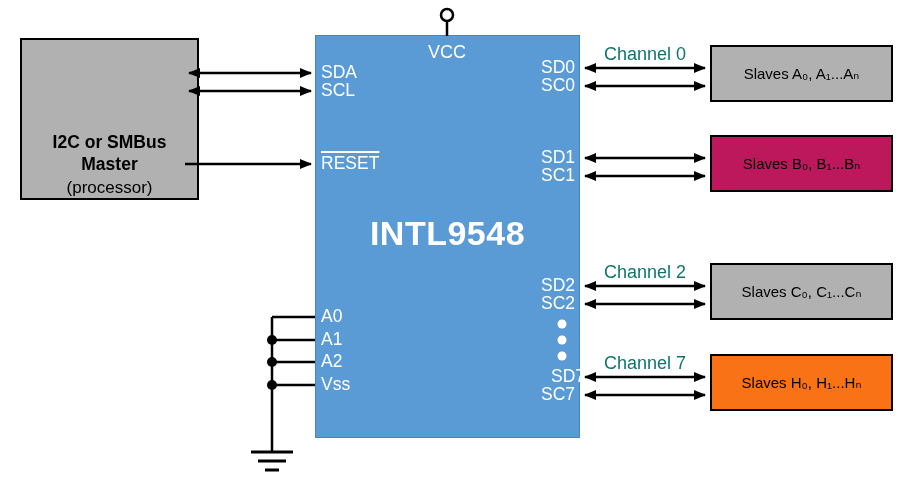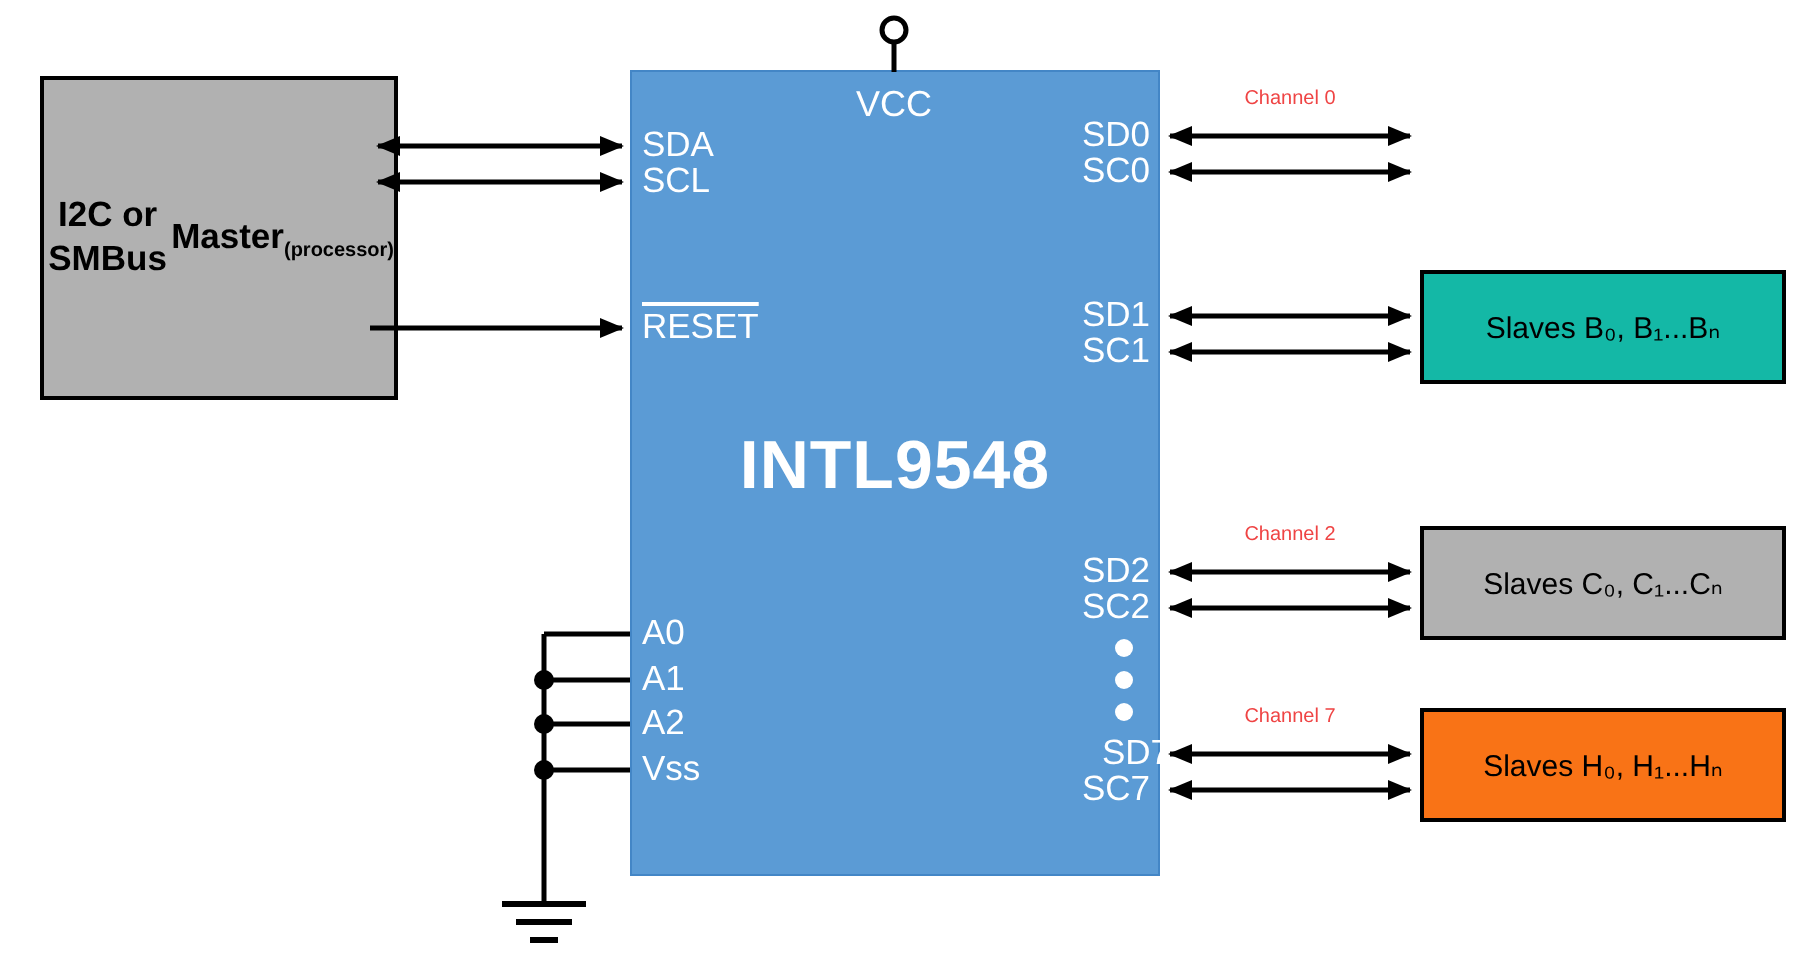--- a/index.html
+++ b/index.html
@@ -4,37 +4,37 @@
 <style>
   * { margin:0; padding:0; box-sizing:border-box; }
   html,body { background:#ffffff; }
   body { font-family:"Liberation Sans","DejaVu Sans",sans-serif; }
   .stage { position:relative; width:909px; height:487px; background:#fff; overflow:hidden; }
   .abs { position:absolute; }
 
   .master-box {
     left:20px; top:38px; width:179px; height:162px;
     border:2.5px solid #000;
-    display:flex; flex-direction:row; align-items:center; justify-content:flex-end;
+    display:flex; flex-direction:column; align-items:center; justify-content:flex-end;
     text-align:center;
   }
   .master-line { font-weight:bold; font-size:17.5px; line-height:1.25; color:#000; }
-  .master-sub  { font-weight:bold; font-size:10px; color:#000; margin-top:12px; }
+  .master-sub  { font-weight:normal; font-size:17px; color:#000; margin-top:2px; }
 
   .chip-box { left:315px; top:35px; width:265px; height:403px; border:1.5px solid #4386c6; }
   .chip-title {
     left:315px; top:214px; width:265px; text-align:center;
     color:#fff; font-size:34px; font-weight:bold; letter-spacing:0.5px;
   }
   .pin { color:#fff; font-size:17.5px; line-height:21px; white-space:nowrap; }
   .pin-right { text-align:right; }
   .vcc-label { left:415px; top:42px; width:64px; text-align:center; color:#fff; font-size:18px; }
   .overline { text-decoration:overline; text-decoration-thickness:2px; }
 
-  .channel-label { left:582px; width:126px; text-align:center; font-size:10px; color:#ef4444; }
+  .channel-label { left:582px; width:126px; text-align:center; font-size:18px; color:#0f766e; }
 
   .slave-box {
     left:710px; width:183px; height:57px;
     border:2px solid #000;
     display:flex; align-items:center; justify-content:center;
     font-size:15px; color:#000; text-align:center; padding:0 4px; white-space:nowrap;
   }
 
   svg.wires { position:absolute; left:0; top:0; pointer-events:none; }
 </style>
@@ -67,21 +67,24 @@
   <span class="abs pin pin-right" style="right:334px; top:165px;">SC1</span>
   <span class="abs pin pin-right" style="right:334px; top:275px;">SD2</span>
   <span class="abs pin pin-right" style="right:334px; top:293px;">SC2</span>
   <span class="abs pin pin-right" style="right:324px; top:366px;">SD7</span>
   <span class="abs pin pin-right" style="right:334px; top:384px;">SC7</span>
 
   <div class="abs channel-label" style="top:44px;">Channel 0</div>
   <div class="abs channel-label" style="top:262px;">Channel 2</div>
   <div class="abs channel-label" style="top:353px;text-align:center;">Channel 7</div>
 
-  <div class="abs slave-box" style="top: 135px; background-color: #14b8a6;">
+  <div class="abs slave-box" style="top: 45px; background-color: rgb(177, 177, 177);">
+    <span>Slaves A₀, A₁...Aₙ</span>
+  </div>
+  <div class="abs slave-box" style="top: 135px; background-color: #be185d;">
     <span>Slaves B₀, B₁...Bₙ</span>
   </div>
   <div class="abs slave-box" style="top: 263px; background-color: rgb(177, 177, 177);">
     <span>Slaves C₀, C₁...Cₙ</span>
   </div>
   <div class="abs slave-box" style="top: 354px; background-color: #f97316; text-align: center;">
     <span>Slaves H₀, H₁...Hₙ</span>
   </div>
 
   <svg class="wires" width="909" height="487" viewBox="0 0 909 487">

